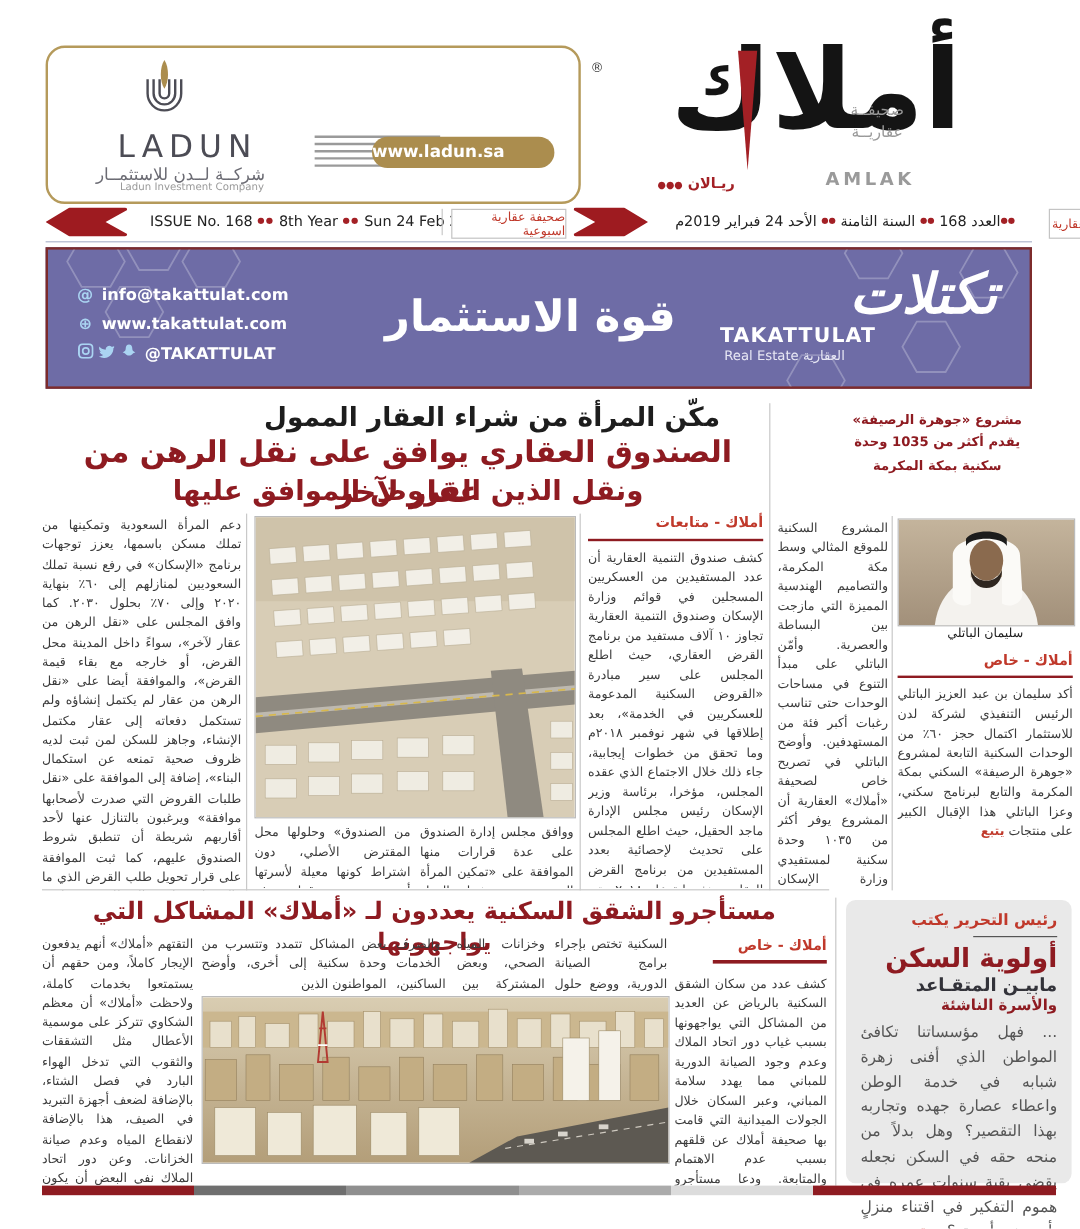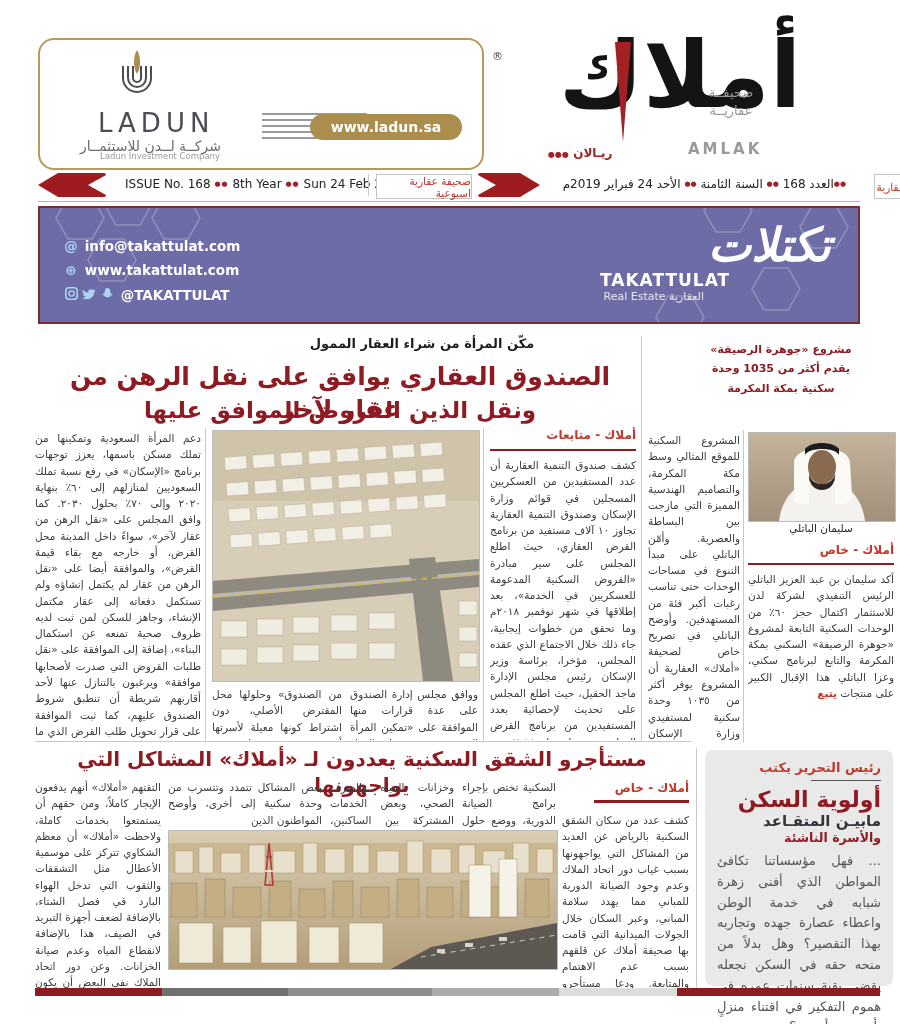--- a/index.html
+++ b/index.html
@@ -10,39 +10,39 @@
   .just{text-align:justify;}
   .body-txt{font-size:10.5px;line-height:1.55;color:#3b3b3b;}
   .red{color:#c0392b;}
   .bold{font-weight:bold;margin-top:36px;}
   .center{text-align:center;}
   .vline{width:1px;background:#c9c9c9;}
   .hline{height:1px;background:#c9c9c9;}
   
   .ladun-box{left:38px;top:38px;width:442px;height:128px;border:2px solid #b59a5b;border-radius:16px;background:#fff;}
   .ladun-pill{left:340px;top:150px;width:152px;height:26px;background:#ab8d4e;border-radius:13px;
-              color:#fff;font-weight:bold;font-size:14px;line-height:26px;text-align:center;}
+              color:#fff;font-weight:bold;font-size:14px;line-height:26px;}
   .masthead-logo{left:500px;top:28px;width:360px;font-size:92px;font-weight:900;color:#141414;
                  line-height:1;text-align:center;direction:rtl;}
   
   .issuebar{top:172px;font-size:12px;color:#222;}
   .issue-box{border:1px solid #c4c4c4;background:#fff;color:#c0392b;font-size:10.5px;
              display:flex;align-items:center;justify-content:center;}
   .dots{color:#a32025;font-size:7px;vertical-align:2px;letter-spacing:1px;}
   
   .banner{left:38px;top:206px;width:822px;height:118px;background:#6e6ca6;border:2px solid #7d2b2b;box-sizing:border-box;}
   .contact{color:#fff;font-size:13.5px;font-weight:bold;line-height:1.8;}
   .contact .ic{display:inline-block;width:18px;text-align:center;color:#aad4f2;font-weight:bold;}
   .slogan{color:#fff;font-weight:bold;font-size:36px;}
   .takbrand{color:#fff;text-align:right;}
   .takbrand .en{font-size:17px;font-weight:bold;letter-spacing:1px;}
   .takbrand .sub{font-size:11px;color:#e7e7f4;}
   .tak-callig{font-size:46px;font-style:italic;font-weight:bold;color:#fff;direction:rtl;line-height:1;}
   
-  .kicker{left:192px;top:336px;width:460px;font-size:13px;font-weight:bold;color:#1d1d1d;}
+  .kicker{left:180px;top:336px;width:460px;font-size:22px;font-weight:bold;color:#1d1d1d;}
   .hl1{left:40px;top:361px;width:600px;font-size:25px;}
   .hl2{left:40px;top:396px;width:600px;font-size:23px;}
   .headline{font-weight:bold;color:#8e1b21;line-height:1.3;}
   .tag{font-size:12px;font-weight:bold;color:#c0392b;text-align:right;direction:rtl;}
   .tagrule{height:2px;background:#8e1b21;}
   .caption{font-size:10.5px;color:#222;text-align:center;}
   .photo-frame{border:1px solid #bbb;}
   
   .bot-hl{left:35px;top:746px;width:654px;font-size:20px;}
   .editorial{left:705px;top:750px;width:188px;height:236px;background:#e9e9e9;border-radius:8px;box-sizing:border-box;padding:10px 12px;}
@@ -142,20 +142,21 @@
               <rect x="0.8" y="0.8" width="11.4" height="11.4" rx="3.2" fill="none" stroke="#aad4f2" stroke-width="1.6"></rect>
               <circle cx="6.5" cy="6.5" r="2.6" fill="none" stroke="#aad4f2" stroke-width="1.4"></circle>
             </svg></span><span class="ic"><svg width="14" height="12" viewBox="0 0 14 12">
               <path d="M13 1.5 C12 2 11.5 2 11 2 A3 3 0 0 0 6 4.5 C3.5 4.3 2 3.2 0.8 1.8 C0 4 1.2 5.4 2.4 6.2 L1 6 C1.3 7.6 2.5 8.5 4 8.8 C3 9.6 1.8 10 0.4 9.9 C1.8 11 3.4 11.4 5 11.3 C9.8 11 12.6 7 12.5 3.2 C13 2.8 13.4 2.2 13 1.5 Z" fill="#aad4f2"></path>
             </svg></span><span class="ic"><svg width="13" height="13" viewBox="0 0 13 13">
               <path d="M6.5 1 C4.8 1 3.8 2.3 3.8 4 C3.8 4.8 3.7 5.5 3.4 6 C3 6.7 2 7 1.2 7.6 C2 8.3 3.2 8.3 3.6 8.9 C4 9.5 5 10.2 6.5 10.2 C8 10.2 9 9.5 9.4 8.9 C9.8 8.3 11 8.3 11.8 7.6 C11 7 10 6.7 9.6 6 C9.3 5.5 9.2 4.8 9.2 4 C9.2 2.3 8.2 1 6.5 1 Z" fill="#aad4f2"></path>
             </svg></span>
         <span>@TAKATTULAT</span>
       </div>
     </div>
+    <div class="abs slogan ar" style="left:262px;top:36px;width:280px;text-align:center;">قوة الاستثمار</div>
     <div class="abs tak-callig" style="left:668px;top:14px;">تكتلات</div>
     <div class="abs takbrand" style="left:560px;top:62px;width:104px;">
       <div class="en">TAKATTULAT</div>
       <div class="sub">Real Estate العقارية</div>
     </div>
   </div>
 
   <div class="abs kicker center">مكّن المرأة من شراء العقار الممول</div>
   <div class="abs headline center hl1">الصندوق العقاري يوافق على نقل الرهن من عقار لآخر</div>
   <div class="abs headline center hl2">ونقل الذين القروض الموافق عليها</div>

